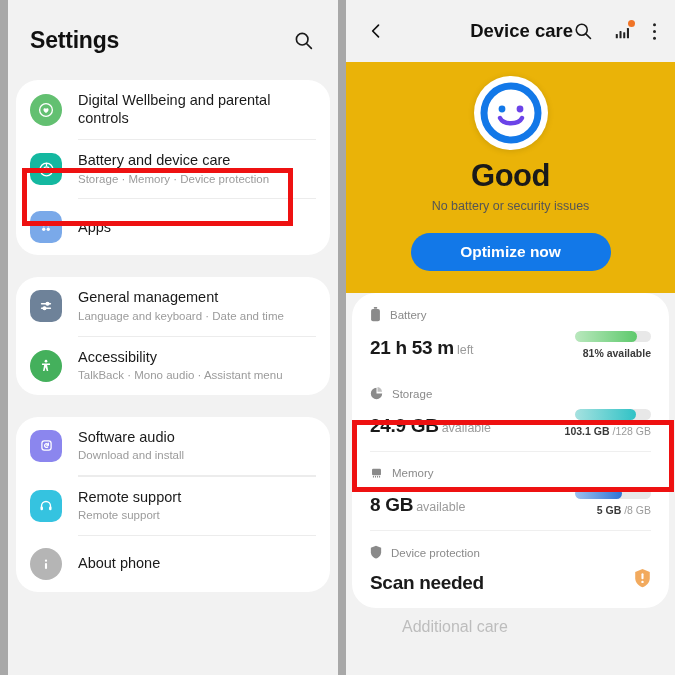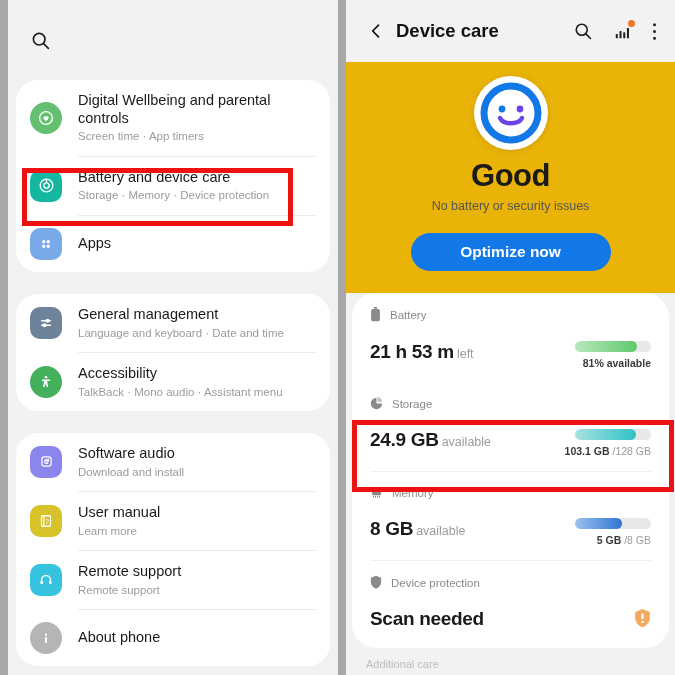--- a/index.html
+++ b/index.html
@@ -40,79 +40,79 @@
   
   .hl{position:absolute;border:5px solid #ee1111;box-sizing:border-box;pointer-events:none;z-index:30;}
   #hl-battery{left:14px;top:168px;width:271px;height:58px;}
   #hl-storage{left:6px;top:420px;width:322px;height:72px;}
 
   
   .dc-header{
     height:62px;display:flex;align-items:center;padding:0 18px 0 20px;box-sizing:border-box;
   }
   .dc-back{width:26px;display:flex;align-items:center;cursor:pointer;}
-  .dc-title{font-size:18.5px;font-weight:bold;color:#111;margin-left:4px;flex:1;}
+  .dc-title{font-size:18.5px;font-weight:bold;color:#111;margin-left:16px;flex:1;text-align:right;}
   .dc-actions{display:flex;align-items:center;gap:20px;}
   .badge-dot{position:absolute;top:-2px;right:-3px;width:7px;height:7px;border-radius:50%;background:#f07427;}
 
   .status{padding:14px 0 22px;text-align:center;background:#eab308;}
   .face-wrap{display:flex;justify-content:center;margin-bottom:10px;}
   .face{
     width:74px;height:74px;border-radius:50%;background:#fff;
     box-shadow:0 1px 6px rgba(0,0,0,.13);display:flex;align-items:center;justify-content:center;
   }
   .status-title{font-size:31px;font-weight:bold;color:#1a1a1a;line-height:1.05;letter-spacing:-.5px;}
   .status-sub{font-size:12.5px;color:#555;margin-top:6px;}
   .optimize{
     margin:20px auto 0;width:200px;height:38px;border-radius:20px;background:#1278e8;
     color:#fff;font-size:15.5px;font-weight:bold;display:flex;align-items:center;justify-content:center;
     cursor:pointer;border:none;font-family:inherit;
   }
 
   .dc-card{background:#fff;border-radius:24px;margin:0 6px;overflow:hidden;}
   .dc-row{padding:14px 18px 14px 18px;position:relative;cursor:pointer;}
   .dc-label{display:flex;align-items:center;gap:9px;font-size:11.5px;color:#8a8a8a;}
-  .dc-main{display:flex;justify-content:space-between;margin-top:17px;}
+  .dc-main{display:flex;align-items:flex-end;justify-content:space-between;margin-top:7px;}
   .dc-value{font-size:19px;font-weight:bold;color:#1a1a1a;letter-spacing:-.3px;}
   .dc-value .unit{font-size:12.5px;font-weight:normal;color:#9b9b9b;margin-left:3px;letter-spacing:0;}
   .dc-right{text-align:right;}
   .bar{width:76px;height:11px;border-radius:6px;background:#e8e8e8;overflow:hidden;margin-bottom:5px;margin-left:auto;}
   .bar .fill{height:100%;border-radius:6px;}
   .cap{font-size:10.5px;color:#9b9b9b;white-space:nowrap;}
   .cap b{color:#3a3a3a;font-weight:bold;}
   .dc-hairline{height:1px;background:#efefef;margin:0 18px;}
-  .additional{font-size:11px;color:#bdbdbd;padding:10px 0 0 20px;}
+  .additional{font-size:16px;color:#bdbdbd;padding:10px 0 0 20px;margin-left:36px;}
 </style>
 </head>
 <body>
 
 <div class="screens">
 
   <div class="phone left-phone">
 
     <div class="settings-header">
+      <div class="settings-title">Settings</div>
       <div class="icon-btn">
         <svg width="21" height="21" viewBox="0 0 24 24" fill="none" stroke="#1a1a1a" stroke-width="1.9">
           <circle cx="10.5" cy="10.5" r="6.6"></circle>
             <line x1="15.4" y1="15.4" x2="21" y2="21" stroke-linecap="round"></line>
         </svg>
       </div>
     </div>
 
     <div class="card">
       <div class="row">
         <div class="sq circle" style="background:#63c071">
           <svg width="18" height="18" viewBox="0 0 24 24" fill="none" stroke="#fff" stroke-width="1.8">
             <circle cx="12" cy="12" r="8.5"></circle>
             <path d="M12 16c-2-1.6-3.4-2.8-3.4-4.4A1.9 1.9 0 0112 10.4a1.9 1.9 0 013.4 1.2C15.4 13.2 14 14.4 12 16z" fill="#fff" stroke="none"></path>
           </svg>
         </div>
         <div class="txt">
           <div class="t1">Digital Wellbeing and parental controls</div>
-          <div class="t2">Screen time  ·  App timers</div>
         </div>
       </div>
       <div class="hairline"></div>
       <div class="row">
         <div class="sq" style="background:#14b8a0">
           <svg width="19" height="19" viewBox="0 0 24 24" fill="none" stroke="#fff" stroke-width="1.7">
             <circle cx="12" cy="12" r="8"></circle>
               <circle cx="12" cy="12" r="3.4"></circle>
             <path d="M12 4.2v2.6" stroke-linecap="round"></path>
           </svg>
@@ -180,33 +180,20 @@
             <path d="M14.4 11.4a2.6 2.6 0 10-.7 2.6" stroke-linecap="round"></path>
             <path d="M14.6 8.8v2.6h-2.5" stroke-linecap="round"></path>
           </svg>
         </div>
         <div class="txt">
           <div class="t1">Software audio</div>
           <div class="t2">Download and install</div>
         </div>
       </div>
       <div class="hairline"></div>
-      <div class="row">
-        <div class="sq" style="background:#d8c22a">
-          <svg width="18" height="18" viewBox="0 0 24 24" fill="none" stroke="#fff" stroke-width="1.7">
-            <rect x="6" y="5" width="12" height="14" rx="1.5"></rect>
-              <line x1="9.2" y1="5" x2="9.2" y2="19"></line>
-            <text x="13.4" y="15.4" font-size="8.5" fill="#fff" stroke="none" text-anchor="middle" font-family="Liberation Sans">?</text>
-          </svg>
-        </div>
-        <div class="txt">
-          <div class="t1">User manual</div>
-          <div class="t2">Learn more</div>
-        </div>
-      </div>
       <div class="hairline"></div>
       <div class="row">
         <div class="sq" style="background:#35c3e0">
           <svg width="18" height="18" viewBox="0 0 24 24" fill="none" stroke="#fff" stroke-width="1.8">
             <path d="M6 14v-2a6 6 0 0112 0v2" stroke-linecap="round"></path>
             <rect x="4.6" y="12.6" width="3.4" height="5" rx="1.6" fill="#fff" stroke="none"></rect>
             <rect x="16" y="12.6" width="3.4" height="5" rx="1.6" fill="#fff" stroke="none"></rect>
           </svg>
         </div>
         <div class="txt">

